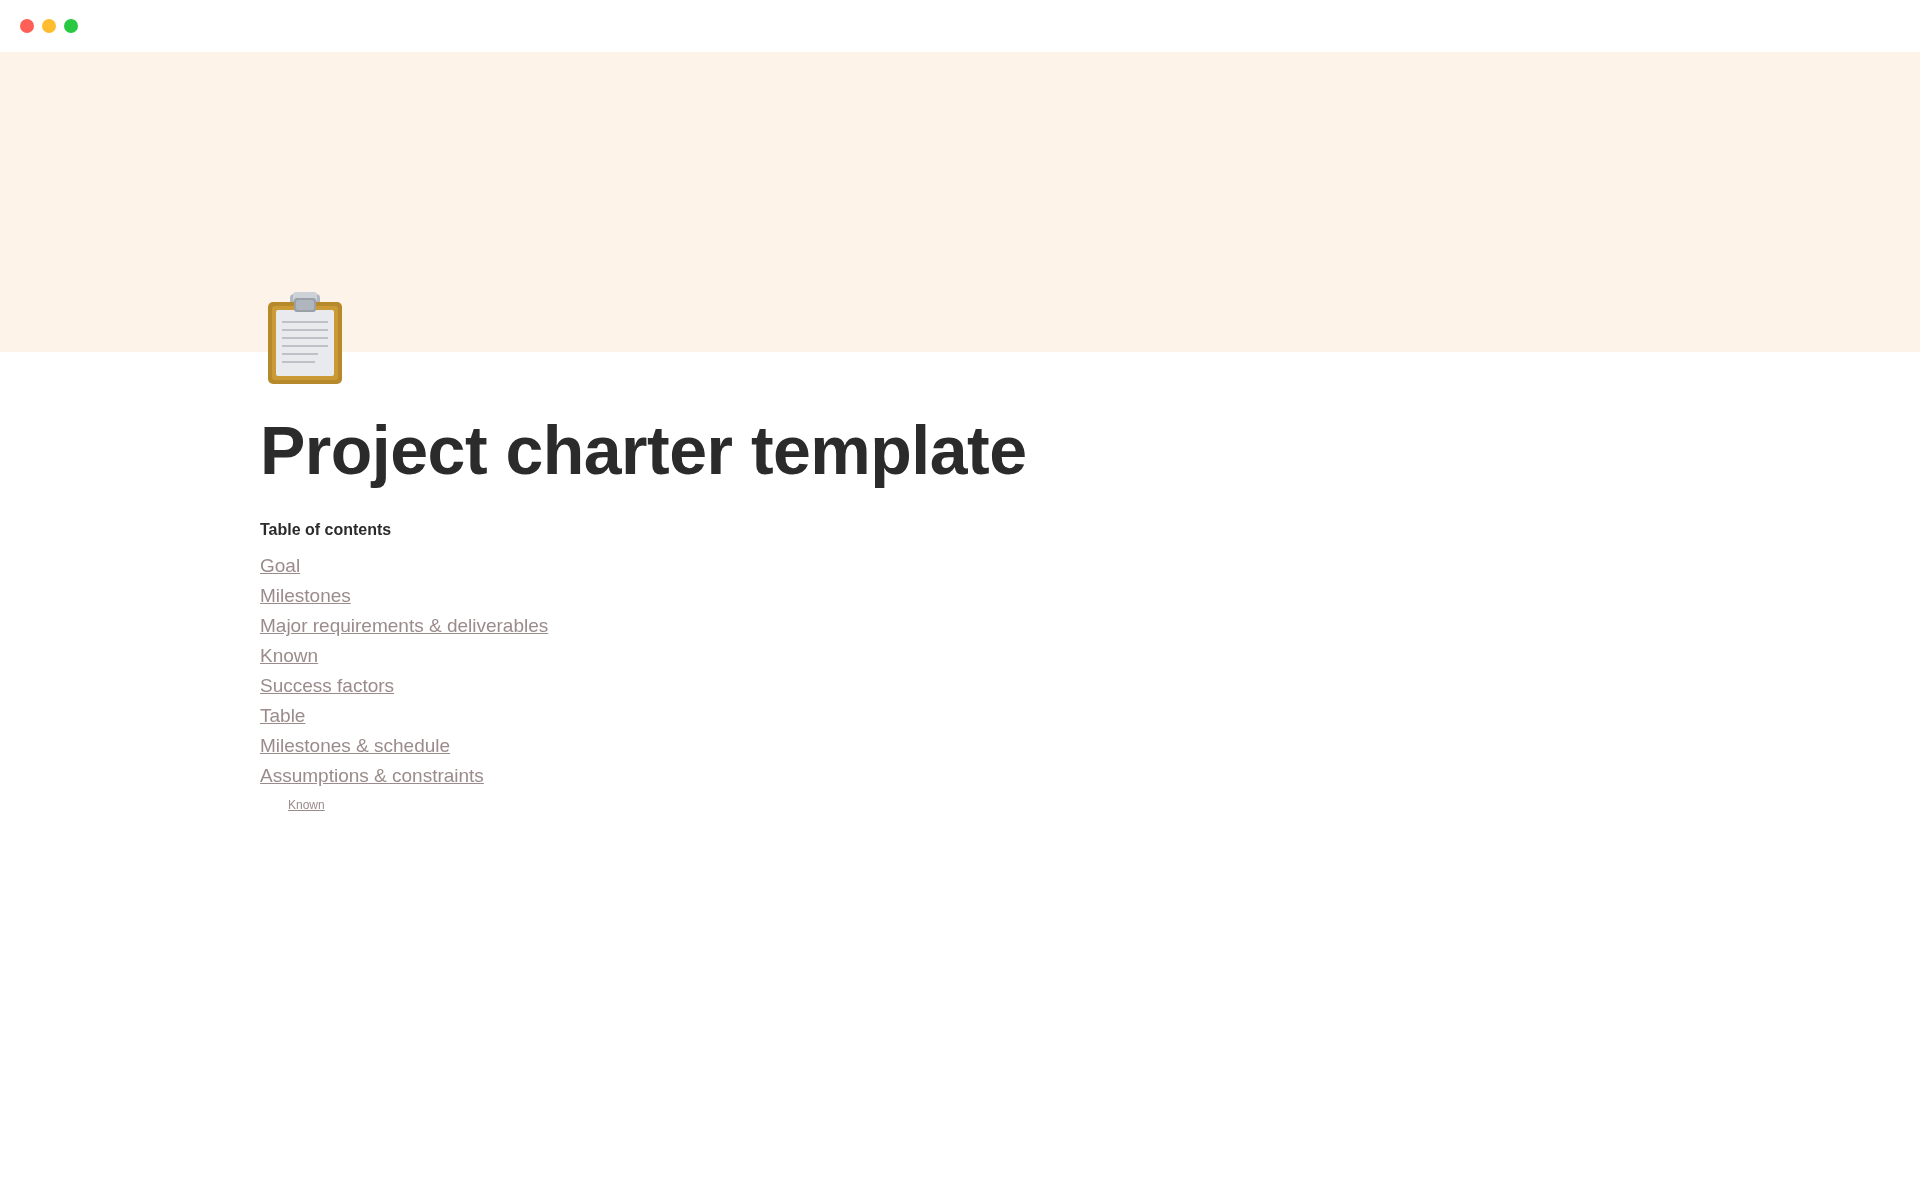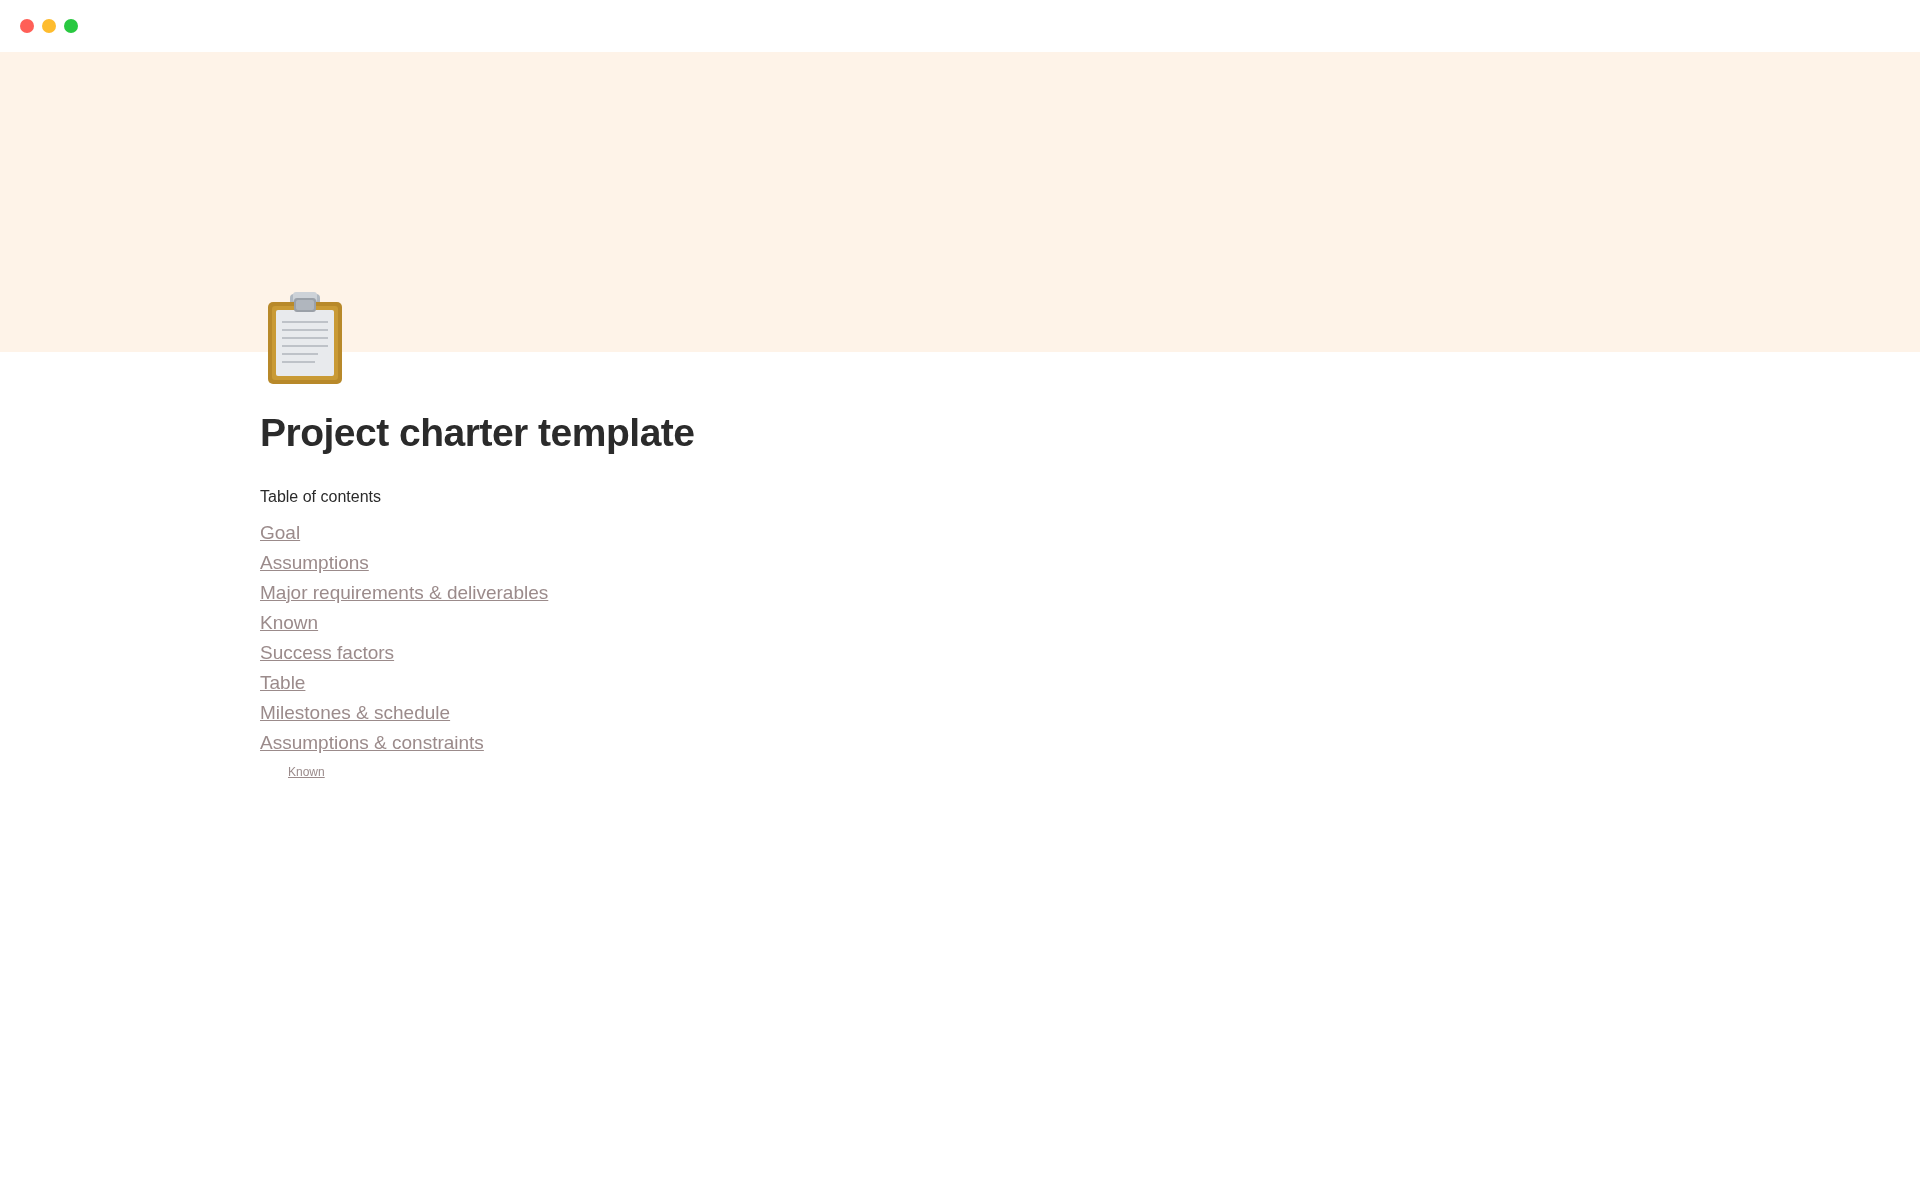--- a/index.html
+++ b/index.html
@@ -62,33 +62,33 @@
     }
 
     
     .clipboard-svg {
       width: 90px;
       height: 95px;
     }
 
     
     .page-title {
-      font-size: 39px;
+      font-size: 68px;
       font-weight: 800;
       color: #2b2b2b;
       line-height: 1.15;
       margin-bottom: 32px;
       margin-top: 10px;
       letter-spacing: -0.5px;
     }
 
     
     .toc-heading {
       font-size: 16px;
-      font-weight: 400;
+      font-weight: 700;
       color: #2b2b2b;
       margin-bottom: 16px;
     }
 
     .toc-list {
       list-style: none;
       padding: 0;
     }
 
     .toc-list li {
@@ -149,21 +149,21 @@
 
   <h1 class="page-title">Project charter template</h1>
 
   <div>
     <p class="toc-heading">Table of contents</p>
     <ul class="toc-list">
       <li>
         <a>Goal</a>
       </li>
       <li>
-        <a>Assumptions</a>
+        <a>Milestones</a>
       </li>
       <li>
         <a>Major requirements &amp; deliverables</a>
       </li>
       <li>
         <a>Known</a>
       </li>
       <li>
         <a>Success factors</a>
       </li>

